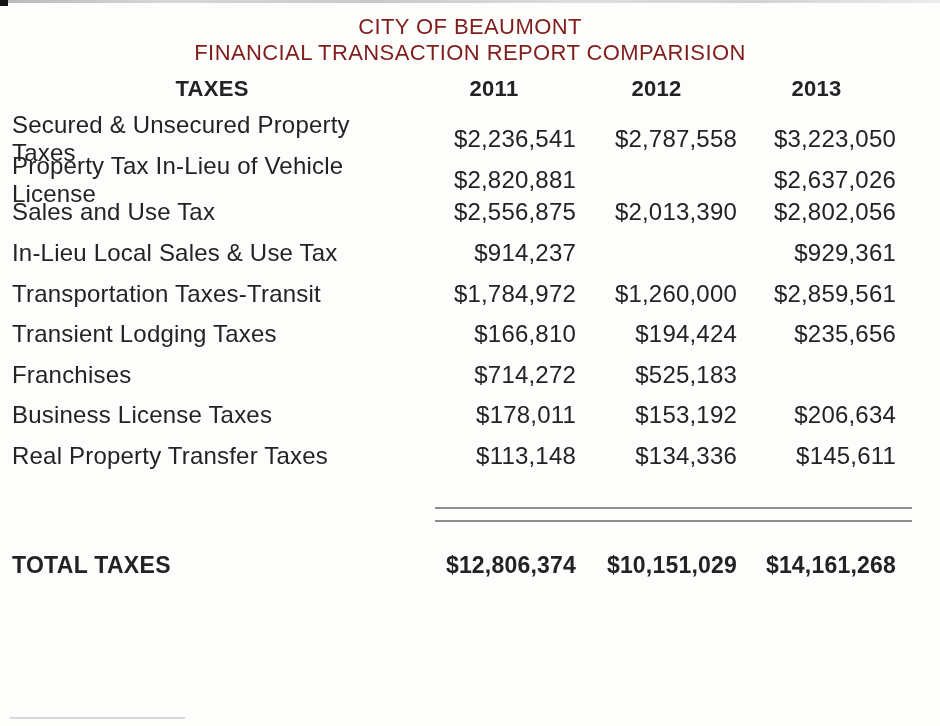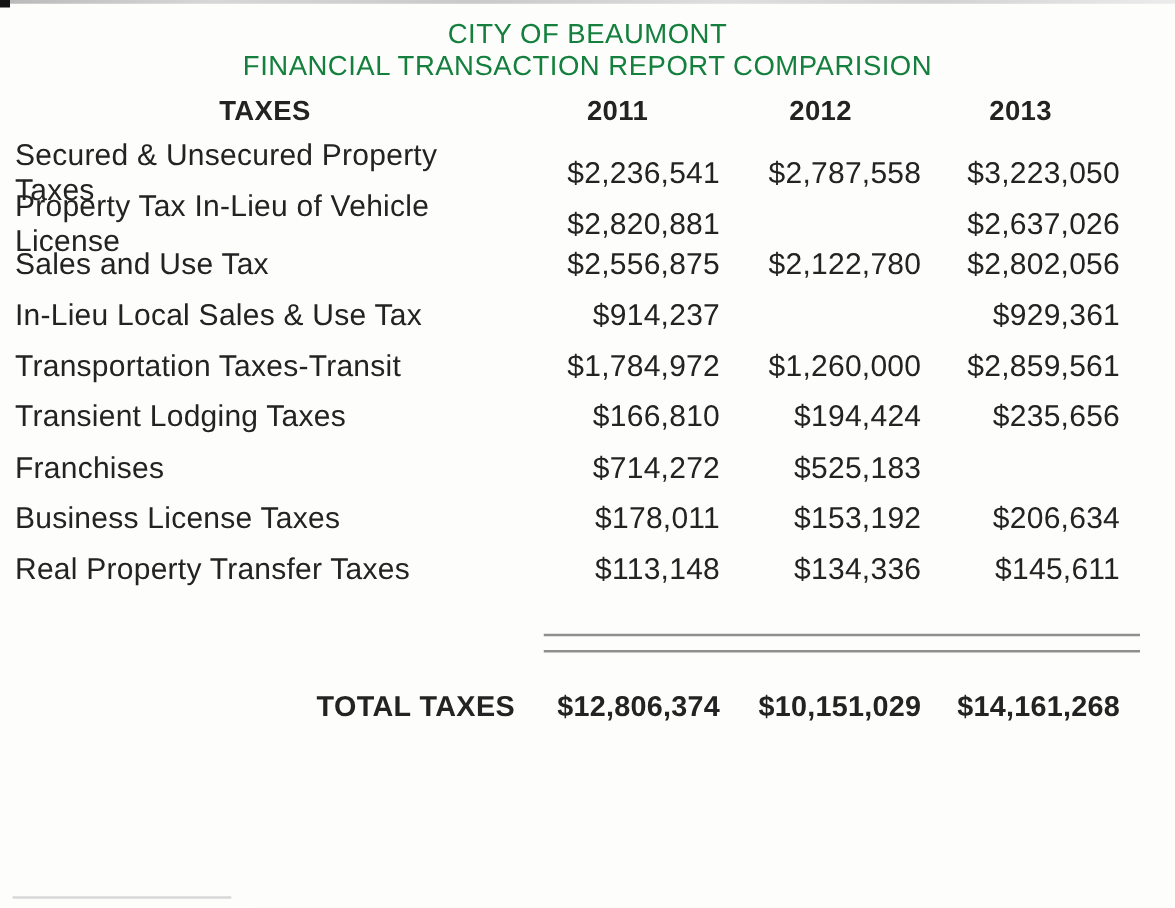--- a/index.html
+++ b/index.html
@@ -28,21 +28,21 @@
     position: absolute; left: 10px; top: 717px; width: 175px; height: 2px;
     background: #d8d8d8;
   }
 
   .title-block { padding-top: 14px; }
   .doc-title, .doc-subtitle {
     text-align: center;
     font-size: 22px;
     line-height: 26px;
     letter-spacing: 0.4px;
-    color: #15803d;
+    color: #7f1d1d;
   }
 
   
   .grid-row {
     display: grid;
     grid-template-columns: 400px 164px 161px 159px;
     margin-left: 12px;
     width: 884px;
   }
 
@@ -74,21 +74,21 @@
 
   .total-row {
     position: absolute;
     top: 550px;
     left: 0;
     height: 30px;
     align-items: center;
     font-weight: bold;
     font-size: 23px;
   }
-  .total-label { text-align: right; letter-spacing: 0.3px; }
+  .total-label { text-align: left; letter-spacing: 0.3px; }
 </style>
 </head>
 <body>
 
 <div class="page">
 
   <div class="scan-strip-top"></div>
   <div class="scan-mark-corner"></div>
   <div class="scan-line-bottom"></div>
 
@@ -116,21 +116,21 @@
     <div class="grid-row data-row">
       <div class="cell-label">Property Tax In-Lieu of Vehicle License</div>
       <div class="cell-num">$2,820,881</div>
       <div class="cell-num"></div>
       <div class="cell-num">$2,637,026</div>
     </div>
 
     <div class="grid-row data-row">
       <div class="cell-label">Sales and Use Tax</div>
       <div class="cell-num">$2,556,875</div>
-      <div class="cell-num">$2,122,780</div>
+      <div class="cell-num">$2,013,390</div>
       <div class="cell-num">$2,802,056</div>
     </div>
 
     <div class="grid-row data-row">
       <div class="cell-label">In-Lieu Local Sales &amp; Use Tax</div>
       <div class="cell-num">$914,237</div>
       <div class="cell-num"></div>
       <div class="cell-num">$929,361</div>
     </div>
 

